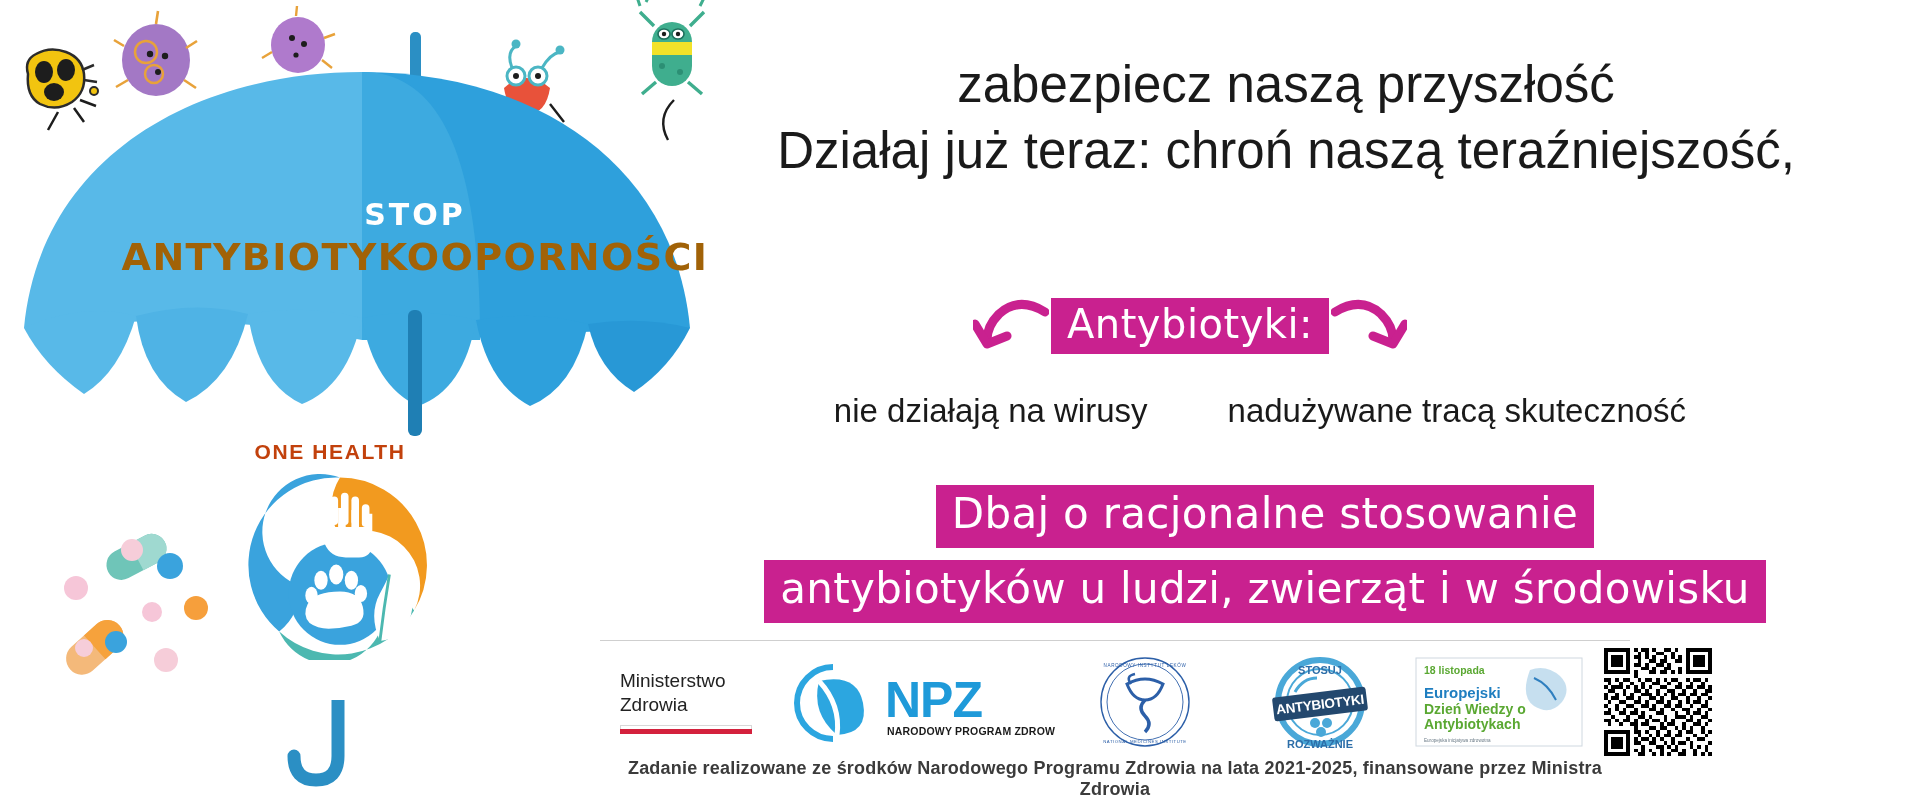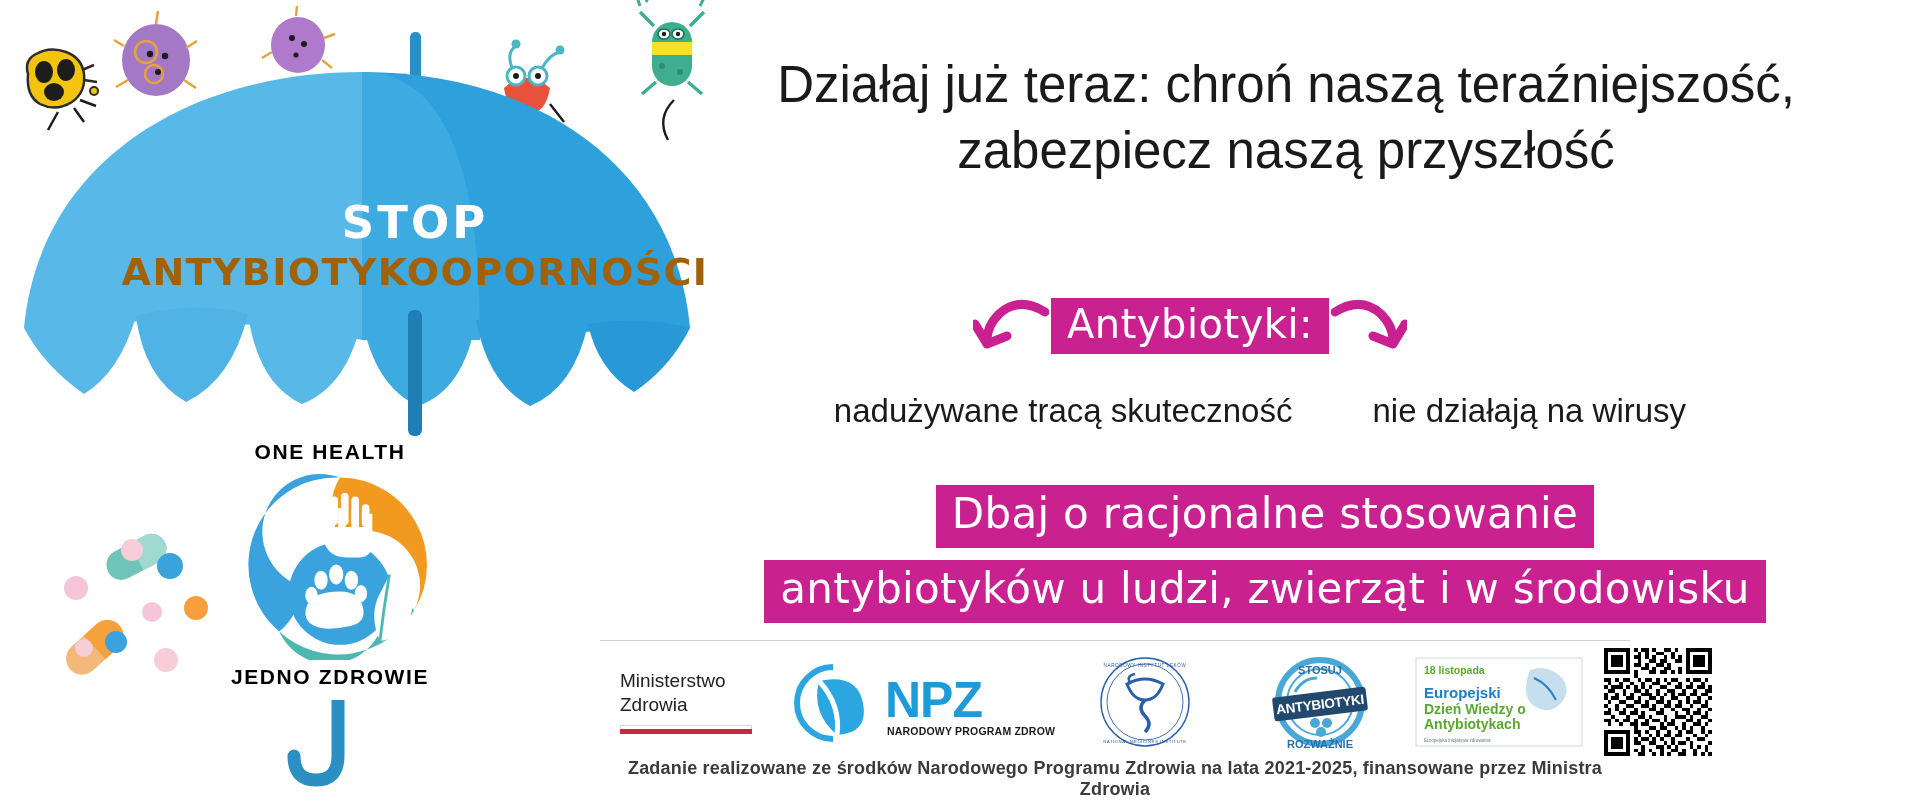--- a/index.html
+++ b/index.html
@@ -15,35 +15,35 @@
   .left-art { position: absolute; left: 0; top: 0; width: 820px; height: 810px; }
 
   .umbrella-wrap { position: absolute; left: 10px; top: 10px; width: 820px; height: 430px; }
   .umbrella-svg { position: absolute; left: 0; top: 0; }
 
   .umbrella-text {
     position: absolute; left: 0; top: 190px; width: 810px;
     text-align: center; pointer-events: none;
   }
   .u-stop {
-    color: #ffffff; font-size: 45px; font-weight: 700;
+    color: #ffffff; font-size: 30px; font-weight: 700;
     letter-spacing: 3px; line-height: 1.0;
     font-family: "DejaVu Sans", sans-serif;
   }
   .u-main {
     color: #a16207; font-size: 38px; font-weight: 700;
     letter-spacing: 1.4px; line-height: 1.15; margin-top: 6px;
     font-family: "DejaVu Sans", sans-serif;
   }
 
   .microbes { position: absolute; left: 0; top: 0; width: 820px; height: 200px; }
 
   .onehealth-label, .jednozdrowie-label {
     position: absolute; width: 560px; text-align: center;
-    font-size: 21px; font-weight: 700; color: #000000;
+    font-size: 21px; font-weight: 700; color: #c2410c;
     letter-spacing: 1.6px; font-family: "Liberation Sans", sans-serif;
   }
   .onehealth-label { left: 50px; top: 440px; }
   .jednozdrowie-label { left: 50px; top: 665px; }
 
   .oh-logo { position: absolute; left: 245px; top: 470px; width: 190px; height: 190px; }
   .handle-svg { position: absolute; left: 280px; top: 700px; }
   .pills-svg { position: absolute; left: 40px; top: 520px; }
 
   
@@ -239,21 +239,20 @@
       <g fill="#ffffff">
         <ellipse cx="80" cy="116" rx="7" ry="10"></ellipse>
         <ellipse cx="96" cy="110" rx="7.5" ry="10.5"></ellipse>
         <ellipse cx="112" cy="116" rx="7" ry="10"></ellipse>
         <ellipse cx="122" cy="130" rx="6.5" ry="9"></ellipse>
         <path d="M100 128 q20 0 24 16 q4 16 -12 20 q-12 3 -24 3 q-12 0 -20 -6 q-8 -8 -2 -20 q8 -13 34 -13 Z"></path>
         <ellipse cx="70" cy="132" rx="6.5" ry="9"></ellipse>
       </g>
     </svg>
 
-    <div class="jednozdrowie-label">JEDNO ZDROWIE</div>
 
     <svg class="handle-svg" width="120" height="100" viewBox="0 0 120 100">
       <path d="M58 0 V 56 q0 24 -22 24 q-22 0 -22 -24" fill="none" stroke="#2b8fc4" stroke-width="13" stroke-linecap="round"></path>
     </svg>
 
     <svg class="pills-svg" width="240" height="180" viewBox="0 0 240 180">
       <g transform="rotate(-28 96 36)">
         <rect x="64" y="22" width="64" height="30" rx="15" fill="#6fc5b8"></rect>
         <path d="M96 22 h17 a15 15 0 0 1 15 15 a15 15 0 0 1 -15 15 h-17 Z" fill="#9fd9d0"></path>
       </g>
@@ -268,39 +267,39 @@
       <circle cx="112" cy="92" r="10" fill="#f6c6d8"></circle>
       <circle cx="76" cy="122" r="11" fill="#3aa3dd"></circle>
       <circle cx="126" cy="140" r="12" fill="#f6cdd9"></circle>
       <circle cx="44" cy="128" r="9" fill="#f6cdd9"></circle>
     </svg>
   </div>
 
   <div class="right-col">
 
     <div class="headline">
+      <span class="hl-line">zabezpiecz naszą przyszłość</span>
       <span class="hl-line">Działaj już teraz: chroń  naszą teraźniejszość,</span>
-      <span class="hl-line">zabezpiecz naszą przyszłość</span>
     </div>
 
     <div class="badge-row">
       <svg class="arrow-ico" viewBox="0 0 76 56">
         <path d="M72 14 q-26 -16 -46 2 q-12 12 -12 26" fill="none" stroke="#c9218f" stroke-width="9" stroke-linecap="round"></path>
         <path d="M2 26 l12 20 l20 -8" fill="none" stroke="#c9218f" stroke-width="9" stroke-linecap="round" stroke-linejoin="round"></path>
       </svg>
       <div class="pink-badge">Antybiotyki:</div>
       <svg class="arrow-ico" viewBox="0 0 76 56">
         <path d="M4 14 q26 -16 46 2 q12 12 12 26" fill="none" stroke="#c9218f" stroke-width="9" stroke-linecap="round"></path>
         <path d="M74 26 l-12 20 l-20 -8" fill="none" stroke="#c9218f" stroke-width="9" stroke-linecap="round" stroke-linejoin="round"></path>
       </svg>
     </div>
 
     <div class="sub-row">
+      <div class="sub-item">nie działają na wirusy</div>
       <div class="sub-item">nadużywane tracą  skuteczność</div>
-      <div class="sub-item">nie działają na wirusy</div>
     </div>
 
     <div class="cta">
       <div class="cta-line">
         <span>Dbaj o racjonalne stosowanie</span>
       </div>
       <div class="cta-line">
         <span>antybiotyków u ludzi, zwierząt i w środowisku</span>
       </div>
     </div>

